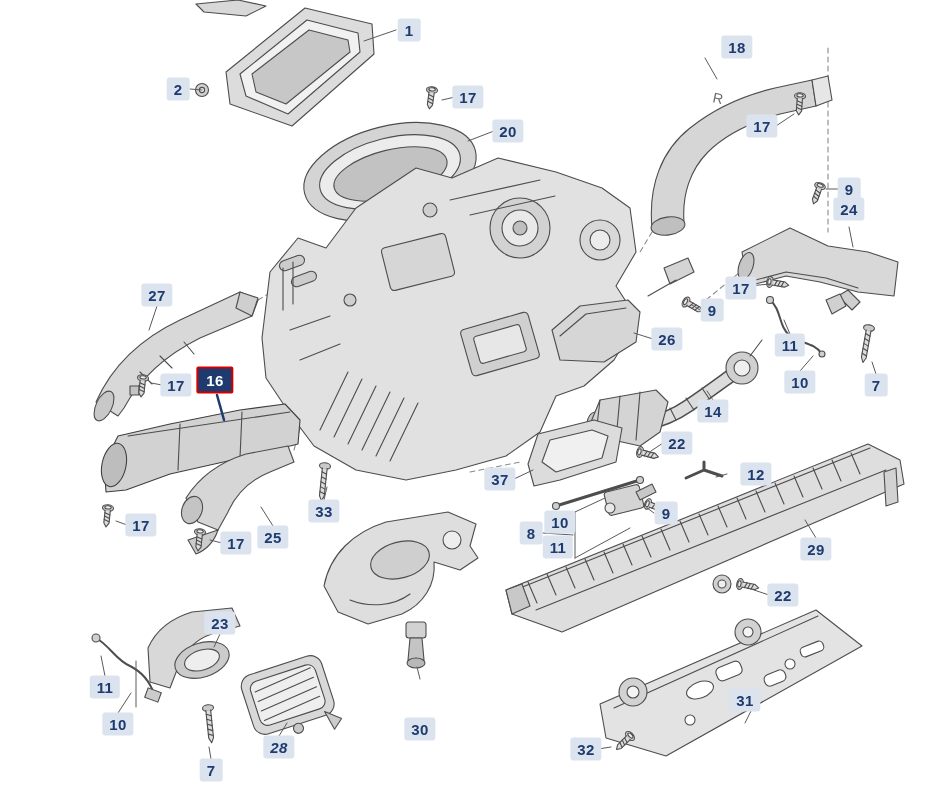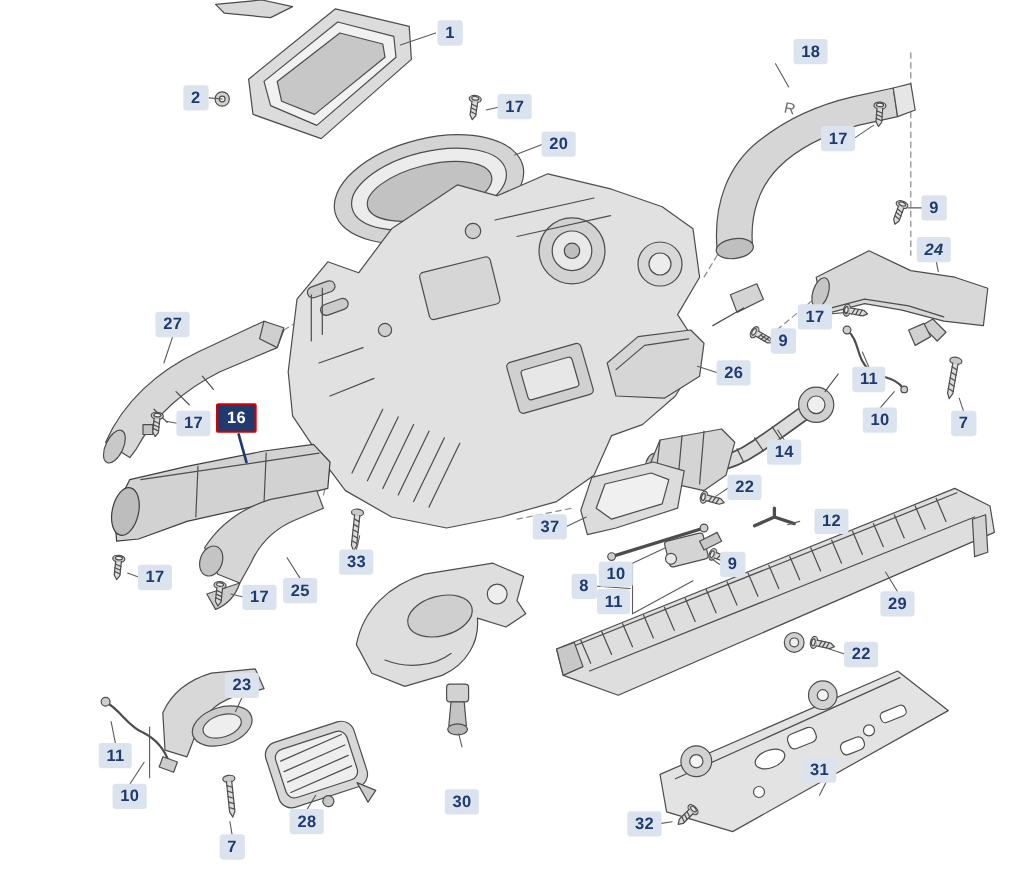--- a/index.html
+++ b/index.html
@@ -258,21 +258,21 @@
 </svg>
 
 <div class="label-layer">
       <div class="part-label" style="left: 409px; top: 30px;">1</div>
       <div class="part-label" style="left: 178px; top: 89px;">2</div>
       <div class="part-label" style="left: 468px; top: 97px;">17</div>
       <div class="part-label" style="left: 705px; top: 47px; margin-left: 32px;">18</div>
       <div class="part-label" style="left: 508px; top: 131px;">20</div>
       <div class="part-label" style="left: 762px; top: 126px;">17</div>
       <div class="part-label" style="left: 849px; top: 189px;">9</div>
-      <div class="part-label" style="left: 849px; top: 227px; font-style: italic;">24</div>
+      <div class="part-label" style="left: 849px; top: 209px;">24</div>
       <div class="part-label" style="left: 157px; top: 295px;">27</div>
       <div class="part-label" style="left: 741px; top: 288px;">17</div>
       <div class="part-label" style="left: 712px; top: 310px;">9</div>
       <div class="part-label" style="left: 667px; top: 339px;">26</div>
       <div class="part-label" style="left: 790px; top: 345px;">11</div>
       <div class="part-label highlight" style="left: 215px; top: 380px;">16</div>
       <div class="part-label" style="left: 176px; top: 385px;">17</div>
       <div class="part-label" style="left: 800px; top: 382px;">10</div>
       <div class="part-label" style="left: 876px; top: 385px;">7</div>
       <div class="part-label" style="left: 713px; top: 411px;">14</div>
@@ -286,19 +286,19 @@
       <div class="part-label" style="left: 558px; top: 547px;">11</div>
       <div class="part-label" style="left: 141px; top: 525px;">17</div>
       <div class="part-label" style="left: 273px; top: 537px;">25</div>
       <div class="part-label" style="left: 236px; top: 543px;">17</div>
       <div class="part-label" style="left: 816px; top: 549px;">29</div>
       <div class="part-label" style="left: 783px; top: 595px;">22</div>
       <div class="part-label" style="left: 220px; top: 623px;">23</div>
       <div class="part-label" style="left: 105px; top: 687px;">11</div>
       <div class="part-label" style="left: 118px; top: 724px;">10</div>
       <div class="part-label" style="left: 420px; top: 690px; margin-top: 39px;">30</div>
-      <div class="part-label" style="left: 279px; top: 747px;">28</div>
+      <div class="part-label" style="left: 279px; top: 747px; font-style: italic;">28</div>
       <div class="part-label" style="left: 211px; top: 770px;">7</div>
       <div class="part-label" style="left: 745px; top: 700px;">31</div>
       <div class="part-label" style="left: 586px; top: 749px;">32</div>
     </div>
 
 </div>
 
 </body></html>

